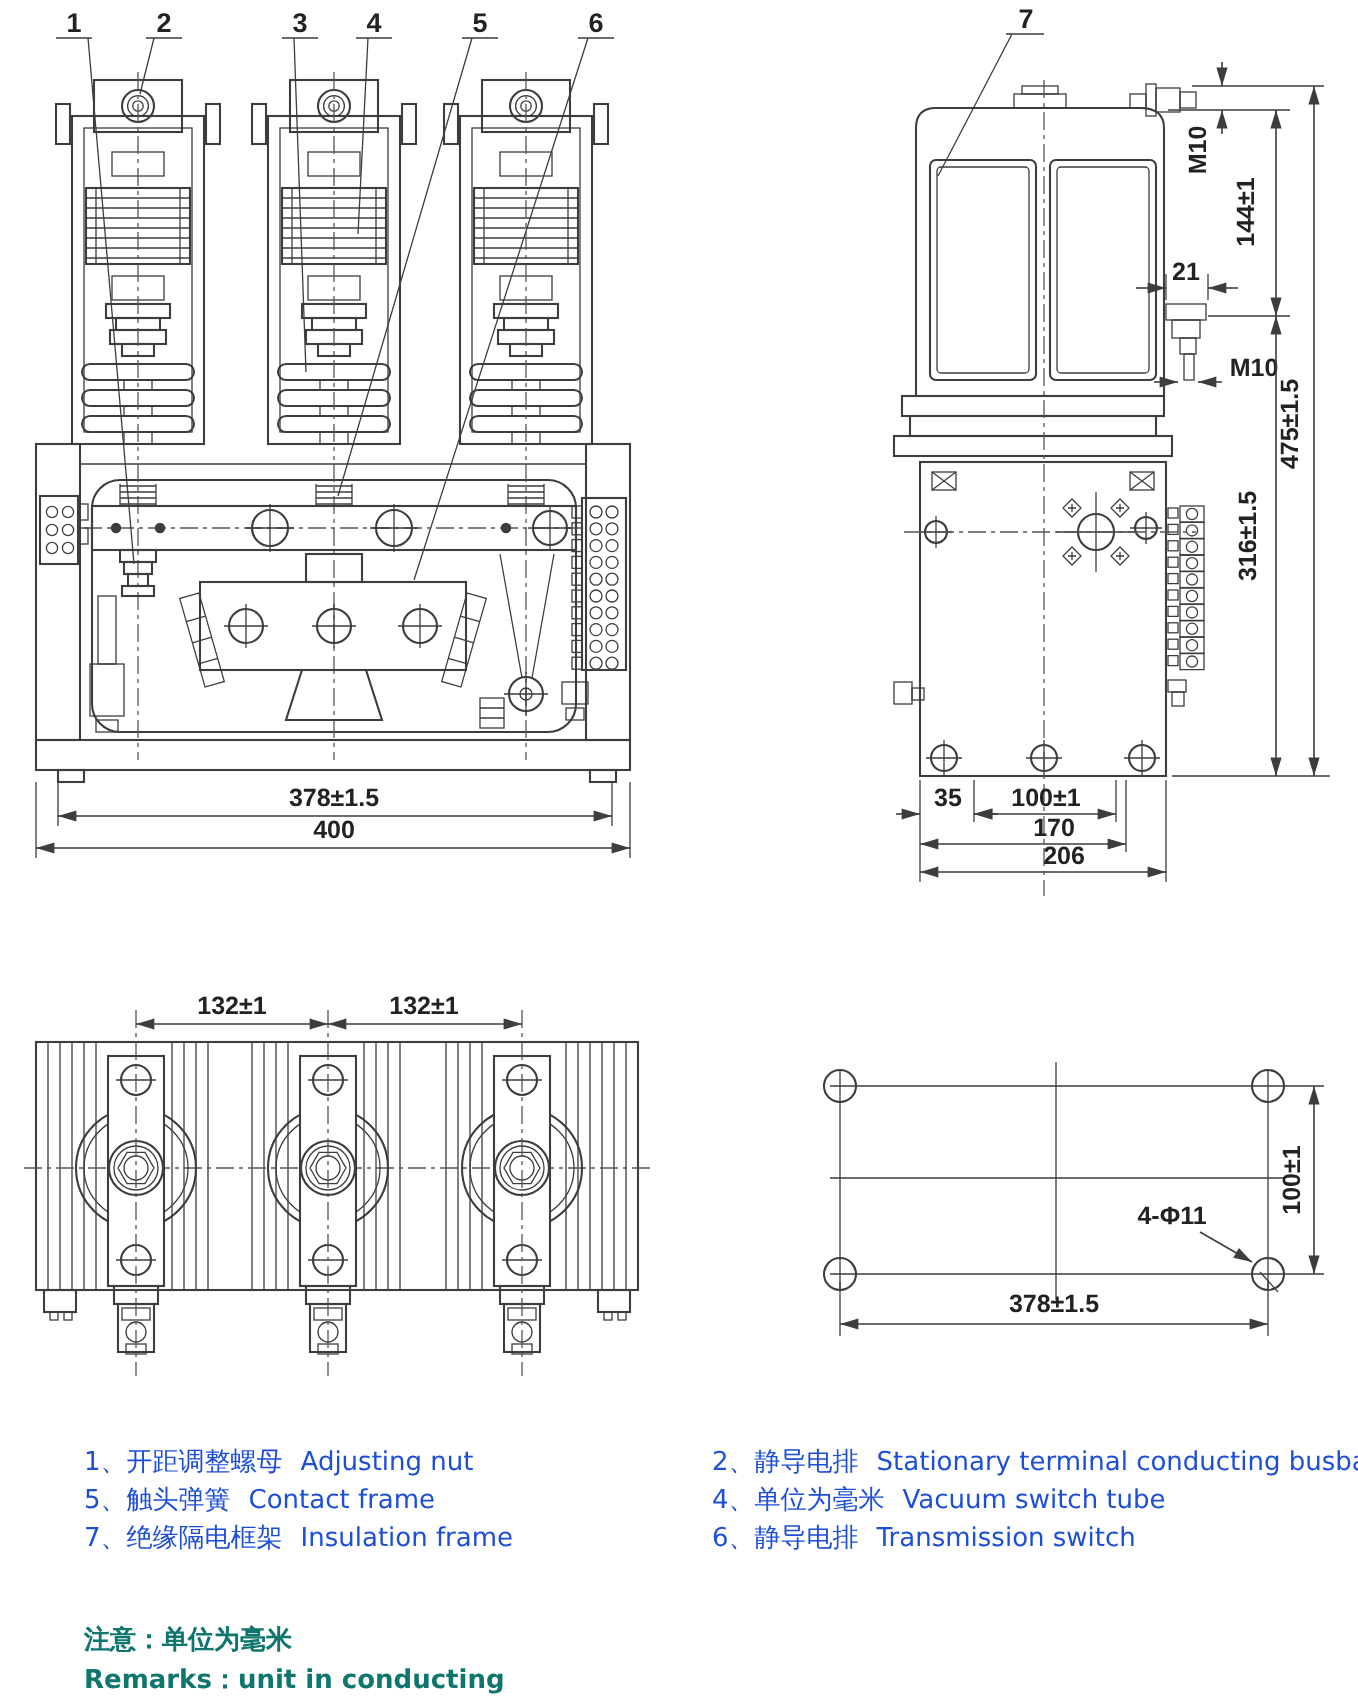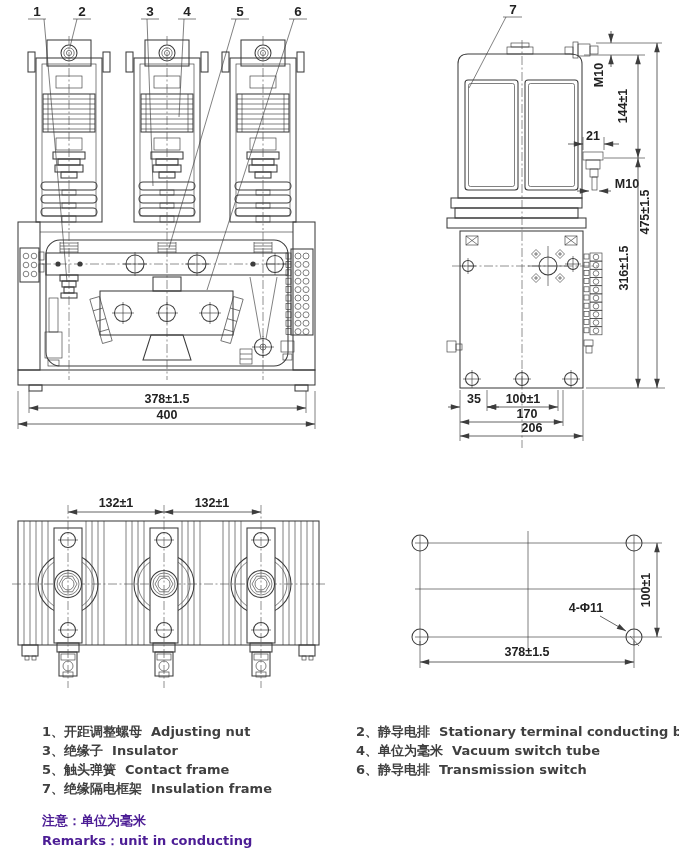--- a/index.html
+++ b/index.html
@@ -9,24 +9,24 @@
   }
   svg { display:block; }
   .ln { fill:none; stroke:#3d3d3d; stroke-width:1.05; }
   .fw { fill:#ffffff; stroke:#3d3d3d; stroke-width:1.05; }
   .lt { fill:none; stroke:#3d3d3d; stroke-width:0.65; }
   .cl { fill:none; stroke:#555; stroke-width:0.65; stroke-dasharray:9 2.5 2 2.5; }
   .dim { fill:none; stroke:#3d3d3d; stroke-width:0.8; }
   .fd { fill:#3d3d3d; stroke:none; }
   text.t { font-family:"Liberation Sans","DejaVu Sans",sans-serif; font-size:12.5px; font-weight:bold; fill:#222; }
   text.tc { font-family:"Liberation Sans","DejaVu Sans",sans-serif; font-size:13.5px; font-weight:bold; fill:#222; }
-  .legend-col { position:absolute; color:#404040; font-size:13px; font-weight:bold; }
+  .legend-col { position:absolute; color:#1d4ed8; font-size:13px; font-weight:normal; }
   .lrow { line-height:19px; white-space:nowrap; }
   .lrow .zh { margin-right:9px; }
-  .remarks { position:absolute; color:#4c1d95; font-size:13px; font-weight:bold; }
+  .remarks { position:absolute; color:#0f766e; font-size:13px; font-weight:bold; }
   .remarks div { line-height:20px; }
 </style>
 </head>
 <body>
 
 <div class="page">
 
 <svg width="679" height="700" viewBox="0 0 679 700">
   <defs>
     <marker id="ar" markerWidth="12" markerHeight="8" refX="10" refY="3.2" orient="auto-start-reverse" markerUnits="userSpaceOnUse">
@@ -370,21 +370,20 @@
       <text class="t" x="527" y="656" text-anchor="middle">378±1.5</text>
       <text class="t" x="586" y="612" text-anchor="middle">4-Φ11</text>
       <line class="dim" x1="600" y1="616" x2="626" y2="631" marker-end="url(#ar)"></line>
       <path class="lt" d="M630,636 L639,646"></path>
     </g>
   </g>
 </svg>
 
   <div class="legend-col" style="left:42px; top:722px;">
     <div class="lrow"><span>1、</span><span class="zh">开距调整螺母</span><span class="en">Adjusting nut</span></div>
-    <div class="lrow"><span>3、</span><span class="zh">绝缘子</span><span class="en">Insulator</span></div>
     <div class="lrow"><span>5、</span><span class="zh">触头弹簧</span><span class="en">Contact frame</span></div>
     <div class="lrow"><span>7、</span><span class="zh">绝缘隔电框架</span><span class="en">Insulation frame</span></div>
   </div>
 
   <div class="legend-col" style="left:356px; top:722px;">
     <div class="lrow"><span>2、</span><span class="zh">静导电排</span><span class="en">Stationary terminal conducting busbar</span></div>
     <div class="lrow"><span>4、</span><span class="zh">单位为毫米</span><span class="en">Vacuum switch tube</span></div>
     <div class="lrow"><span>6、</span><span class="zh">静导电排</span><span class="en">Transmission switch</span></div>
   </div>
 

